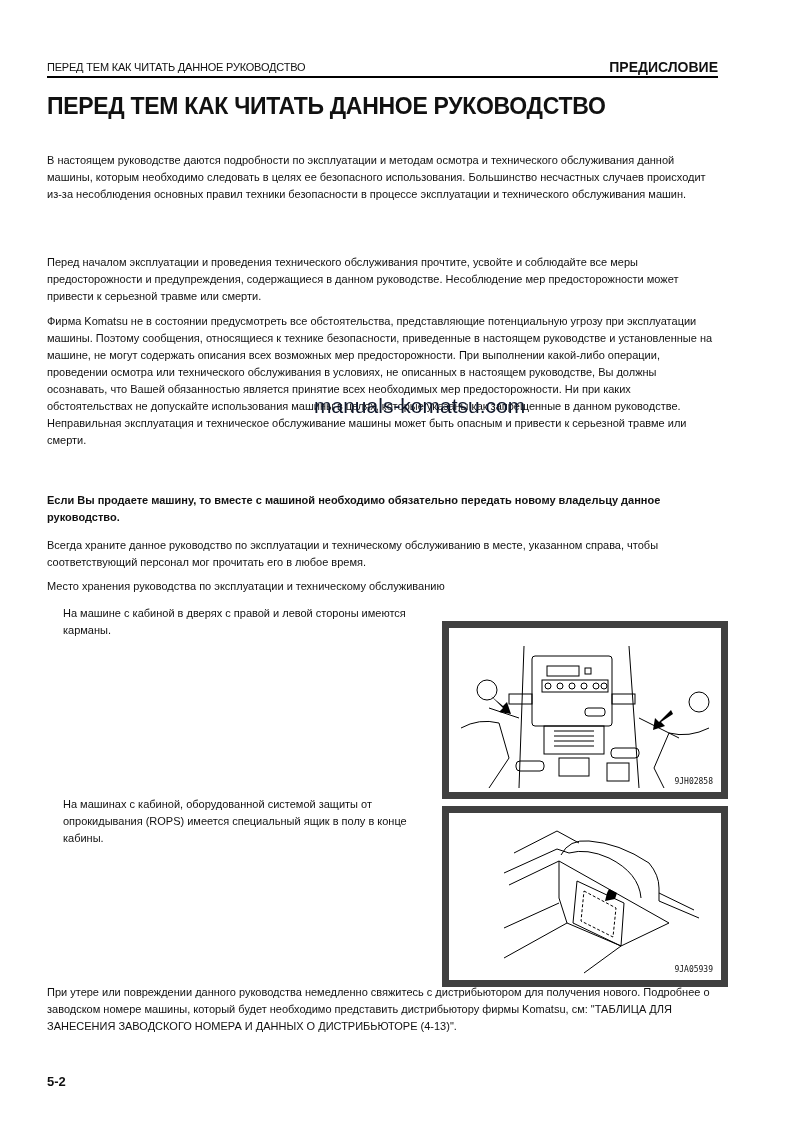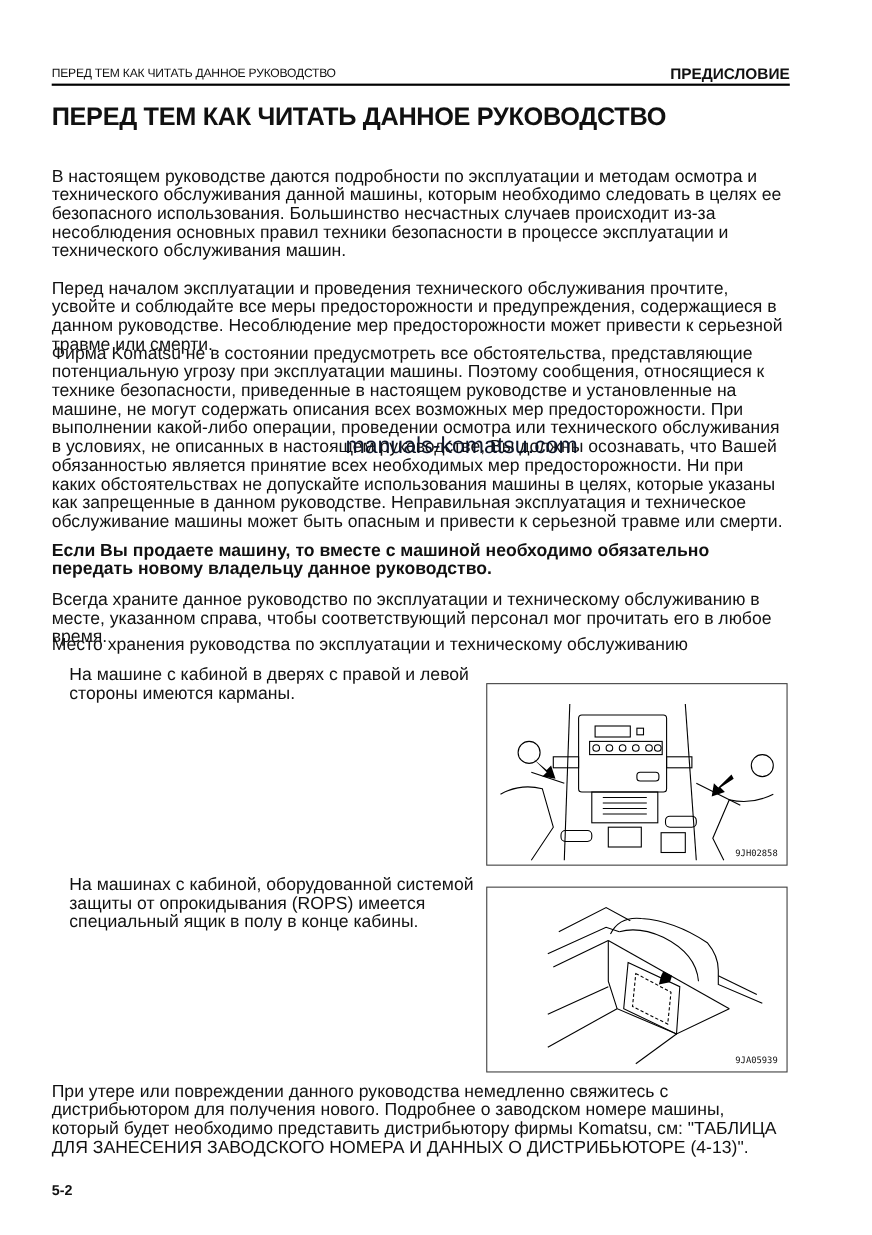--- a/index.html
+++ b/index.html
@@ -3,26 +3,26 @@
   <meta charset="utf-8">
   <style>
     html, body { margin: 0; padding: 0; background: #ffffff; }
     body { width: 793px; height: 1123px; position: relative; overflow: hidden;
            font-family: "Liberation Sans", sans-serif; color: #111; }
     .header { position: absolute; left: 47px; top: 54px; width: 671px; height: 22px;
               border-bottom: 2px solid #000; }
     .header-left { position: absolute; left: 0; bottom: 3px; font-size: 11px; letter-spacing: -0.2px; }
     .header-right { position: absolute; right: 0; bottom: 1px; font-size: 14px; font-weight: bold; }
     .title { position: absolute; left: 47px; top: 93px; font-size: 23px; font-weight: bold; letter-spacing: -0.3px; }
-    .para { position: absolute; left: 47px; width: 672px; font-size: 16px; line-height: 17px;
+    .para { position: absolute; left: 47px; width: 672px; font-size: 11px; line-height: 17px;
             text-align: left; margin: 0; }
     .para-narrow { width: 380px; margin-left: 16px; }
     .watermark { position: absolute; left: 314px; top: 394px; font-size: 21px; color: #0f172a;
                  letter-spacing: 0px; text-align: center; }
-    .figure { position: absolute; border: 1px solid #404040; background: #fff; text-align: right; }
+    .figure { position: absolute; border: 7px solid #404040; background: #fff; text-align: right; }
     .fig-code { position: absolute; right: 8px; bottom: 6px; font-size: 8px; font-family: "DejaVu Sans Mono", monospace; }
     .page-num { position: absolute; left: 47px; top: 1074px; font-size: 13px; font-weight: bold; }
     svg { position: absolute; left: 0; top: 0; }
   </style>
 </head>
 <body>
 
 <div class="header">
   <span class="header-left">ПЕРЕД ТЕМ КАК ЧИТАТЬ ДАННОЕ РУКОВОДСТВО</span>
   <span class="header-right">ПРЕДИСЛОВИЕ</span>

